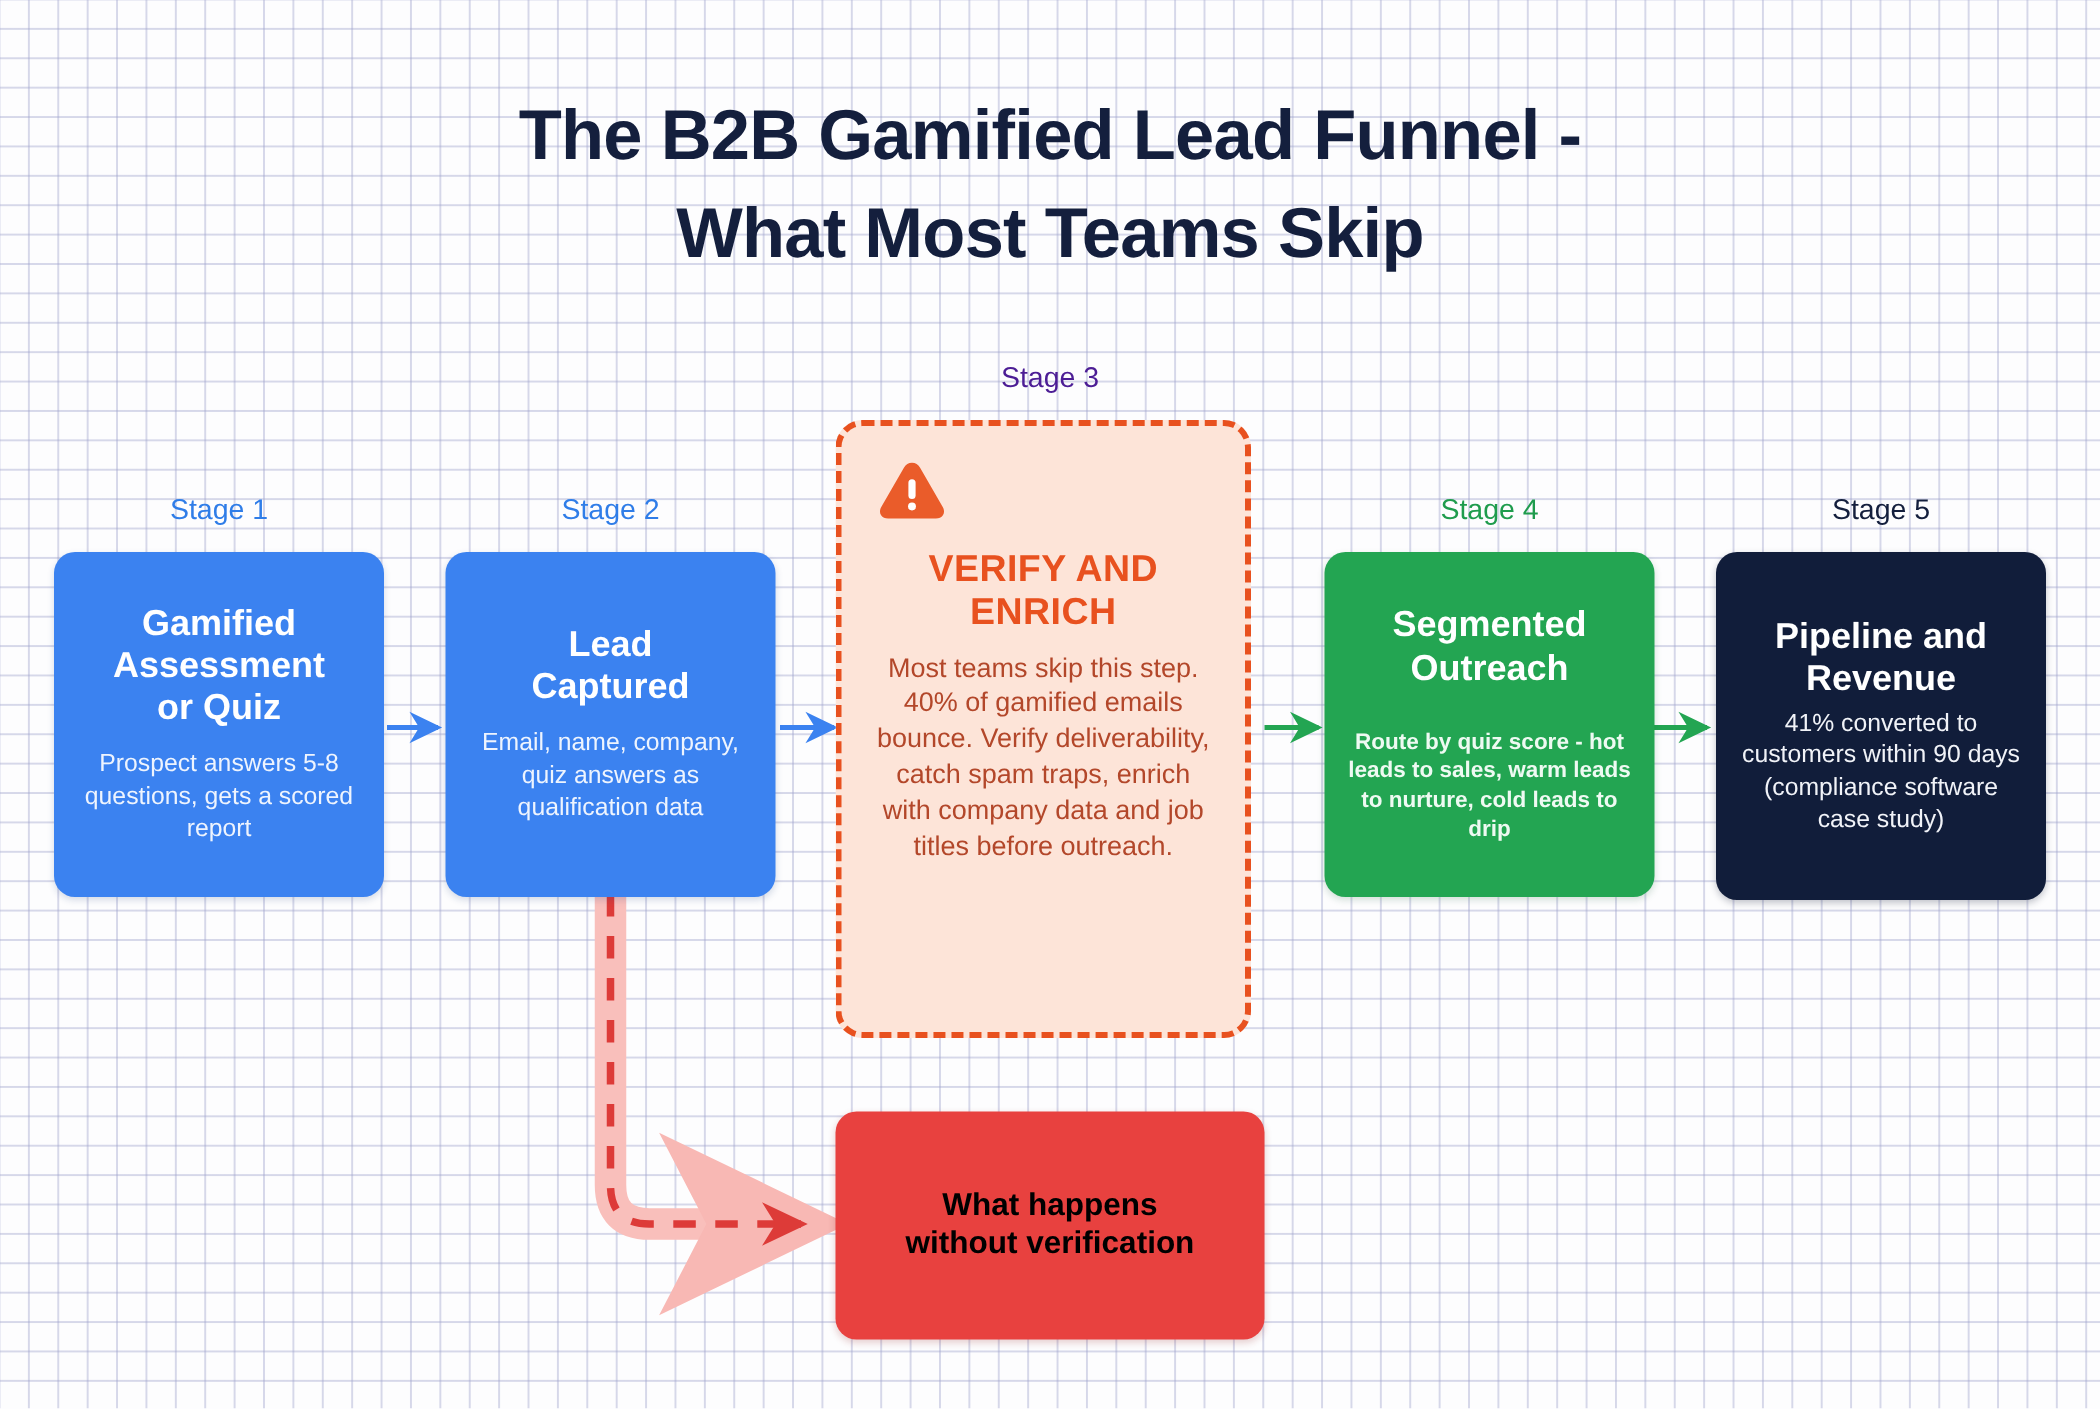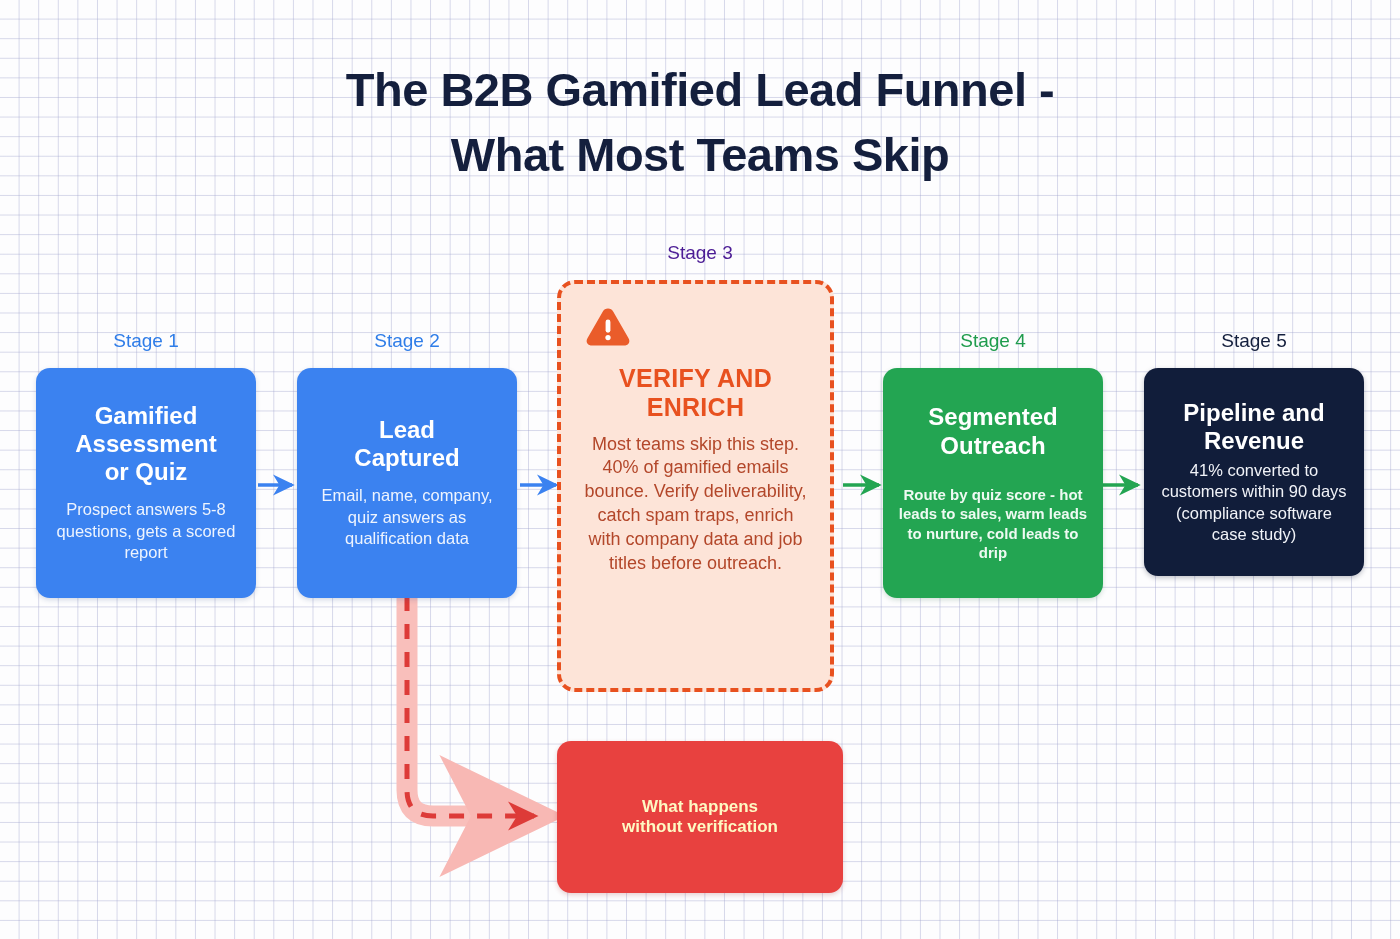--- a/index.html
+++ b/index.html
@@ -95,21 +95,21 @@
   .lbl-green { color: #1f9c4d; }
 
   
   .node.navy { background: #111d3a; box-shadow: 0 2px 5px rgba(10,20,45,0.25); }
   .node.navy .nt { color: #ffffff; font-size: 24px; }
   .node.navy .nd { color: #f1f3f8; font-size: 16.5px; margin-top: 5px; }
   .lbl-navy { color: #141f3d; }
 
   
   .node.red { background: #e8413f; box-shadow: 0 2px 5px rgba(140,25,25,0.2); }
-  .node.red .nt { color: #fef9c3; font-size: 17px; }
+  .node.red .nt { color: #000000; font-size: 21px; }
   .node.red .nd { color: #fdeeed; font-size: 15.5px; margin-top: 9px; }
 
   
   .node.alert {
     background: #fde4d8;
     border: 4px dashed #e8511f;
     border-radius: 18px;
     justify-content: flex-start;
     padding: 18px 18px 18px 18px;
   }
@@ -199,21 +199,21 @@
 <div class="stage-label lbl-green" style="left:883px; top:331px; width:220px;">Stage 4</div>
 <div class="node green" style="left:883px; top:368px; width:220px; height:230px;">
   <div class="nt">
     <span>Segmented</span><br>
     <span>Outreach</span>
   </div>
   <div class="nd">Route by quiz score - hot leads to sales, warm leads to nurture, cold leads to drip</div>
 </div>
 
 <div class="stage-label lbl-navy" style="left:1144px; top:331px; width:220px;">Stage 5</div>
-<div class="node navy" style="left:1144px; top:368px; width:220px; height:208px;">
+<div class="node navy" style="left:1144px; top:368px; width:220px; height:232px;">
   <div class="nt">
     <span>Pipeline and</span><br>
     <span>Revenue</span>
   </div>
   <div class="nd">41% converted to customers within 90 days (compliance software case study)</div>
 </div>
 
 <div class="node red" style="left:557px; top:741px; width:286px; height:152px;">
   <div class="nt">
     <span>What happens</span><br>

